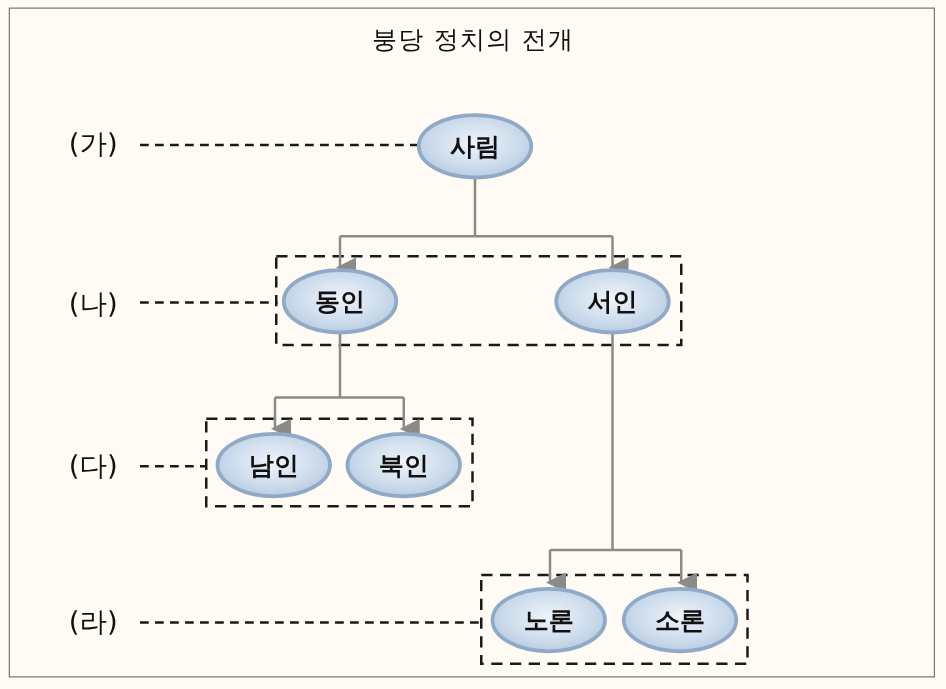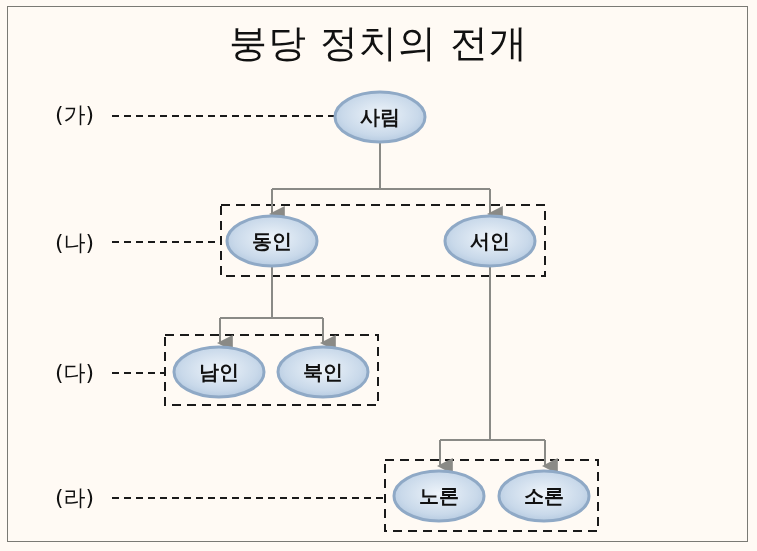--- a/index.html
+++ b/index.html
@@ -14,21 +14,21 @@
       position: absolute;
       left: 7px; top: 6px;
       width: 741px; height: 536px;
       border: 1.5px solid #7a7a74;
       box-sizing: border-box;
     }
     .title {
       position: absolute;
       left: 0; width: 757px; top: 18px;
       text-align: center;
-      font-size: 38px;
+      font-size: 20px;
       color: #111;
       letter-spacing: 1px;
     }
     .stage-label {
       position: absolute;
       font-size: 22px;
       color: #111;
       left: 55px;
     }
     svg.diagram { position: absolute; left: 0; top: 0; }

